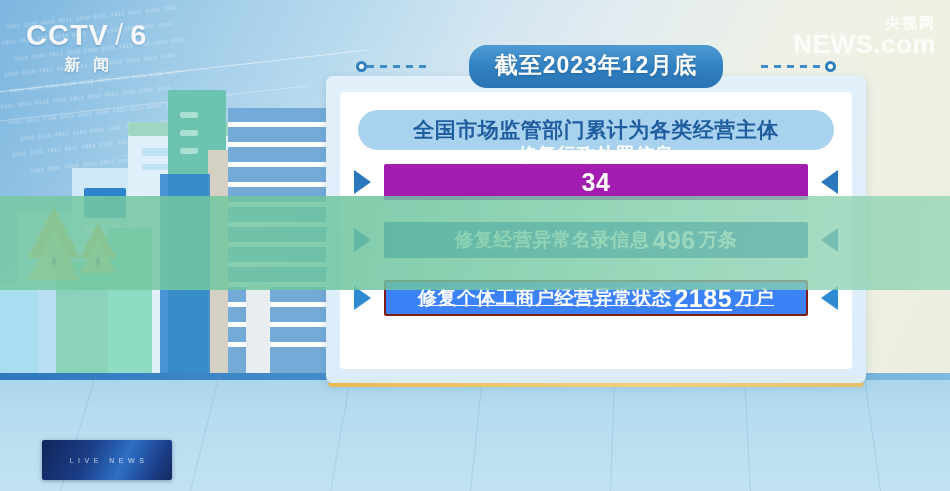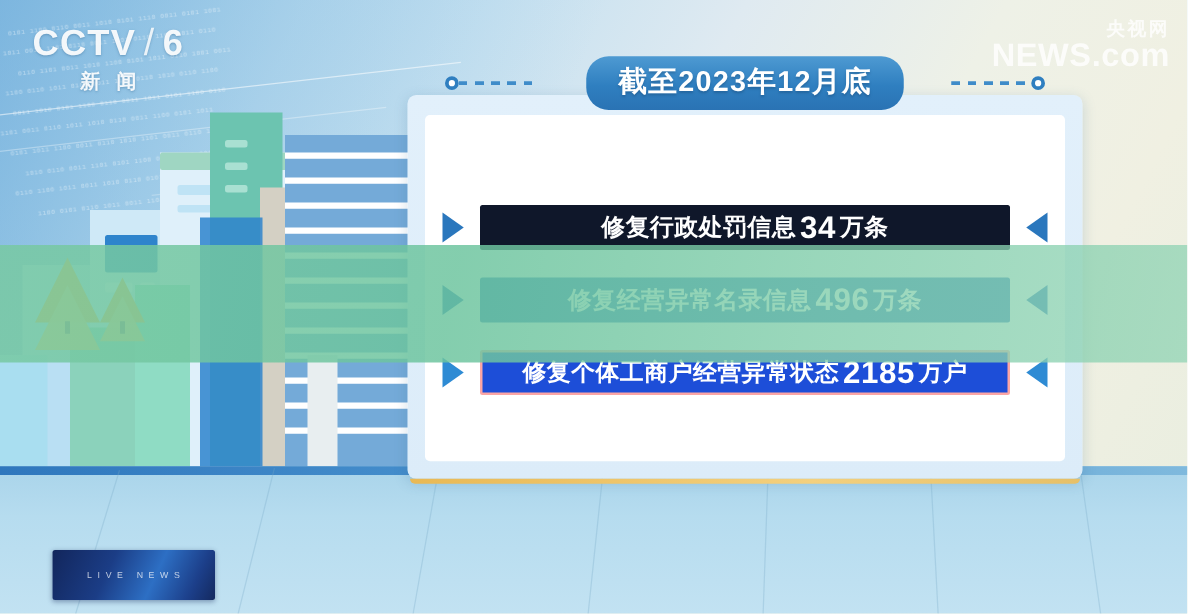--- a/index.html
+++ b/index.html
@@ -160,23 +160,23 @@
   }
   .row-bar {
     position: absolute; left: 38px; right: 38px; top: 0; bottom: 0;
     display: flex; align-items: center; justify-content: center;
     border-radius: 2px;
     color: #ffffff;
     font-size: 19px; font-weight: bold;
     letter-spacing: .5px;
     white-space: nowrap;
   }
-  .row-1 .row-bar { background: #0f172a; }
+  .row-1 .row-bar { background: #a21caf; flex-direction: column; }
   .row-2 .row-bar { background: #2a77bd; }
-  .row-3 .row-bar { background: #1d4ed8; border: 2px solid #fca5a5; }
+  .row-3 .row-bar { background: #3b82f6; border: 2px solid #7f1d1d; text-decoration: underline; }
   .row-bar .num { font-size: 25px; padding: 0 3px; }
 
   .arrow-l, .arrow-r {
     position: absolute; top: 50%; margin-top: -12px;
     width: 0; height: 0;
     border-top: 12px solid transparent;
     border-bottom: 12px solid transparent;
   }
   .arrow-l { left: 8px; border-left: 17px solid #2a77bd; }
   .arrow-r { right: 8px; border-right: 17px solid #2a77bd; }
@@ -344,20 +344,21 @@
     <div class="perspective-line" style="left:470px; transform:rotate(6deg);"></div>
     <div class="perspective-line" style="left:610px; transform:rotate(2deg);"></div>
     <div class="perspective-line" style="left:750px; transform:rotate(-3deg);"></div>
     <div class="perspective-line" style="left:880px; transform:rotate(-8deg);"></div>
   </div>
 
   <div class="card">
     <div class="card-gold"></div>
     <div class="card-inner">
 
+      <div class="headline">全国市场监管部门累计为各类经营主体</div>
 
       <div class="rows">
 
         <div class="row row-1">
           <div class="arrow-l"></div>
           <div class="row-bar">
             <span>修复行政处罚信息</span>
             <span class="num">34</span>
             <span>万条</span>
           </div>

